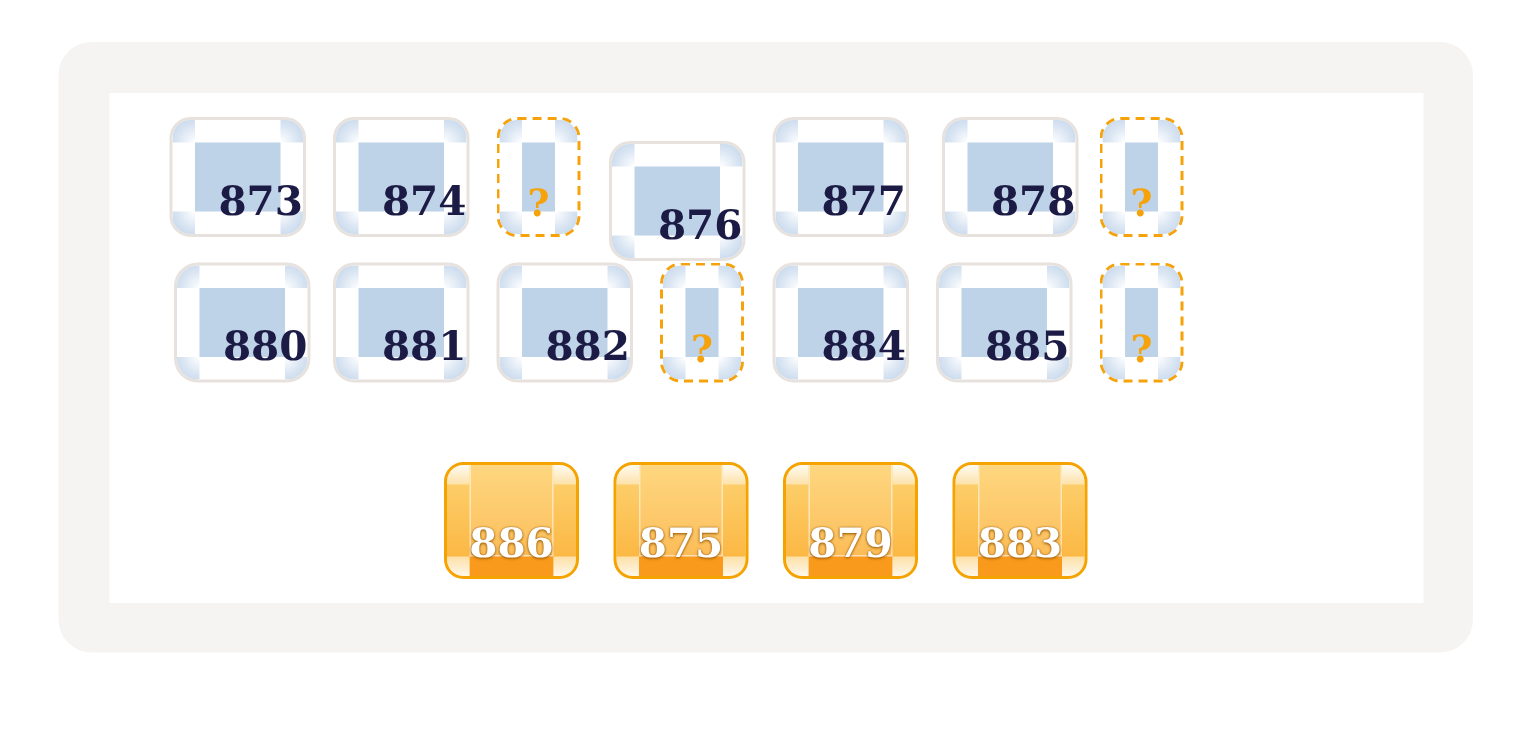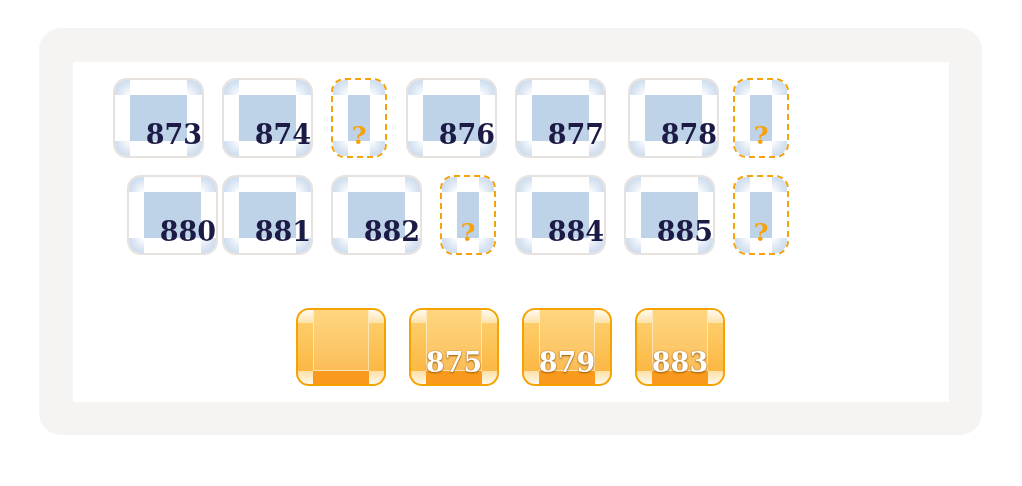--- a/index.html
+++ b/index.html
@@ -59,21 +59,21 @@
   <div class="num">874</div>
 </div>
 <div class="tile gap" style="left:331px;top:78px;">
   <div class="center"></div>
   <div class="c tl"></div>
     <div class="c tr"></div>
     <div class="c bl"></div>
     <div class="c br"></div>
   <div class="num">?</div>
 </div>
-<div class="tile seq" style="left:406px;top:78px;">
+<div class="tile seq" style="left:406px;top:94px;">
   <div class="center"></div>
   <div class="c tl"></div>
     <div class="c tr"></div>
     <div class="c bl"></div>
     <div class="c br"></div>
   <div class="num">876</div>
 </div>
 <div class="tile seq" style="left:515px;top:78px;">
   <div class="center"></div>
   <div class="c tl"></div>
@@ -92,21 +92,21 @@
 </div>
 <div class="tile gap" style="left:733px;top:78px;">
   <div class="center"></div>
   <div class="c tl"></div>
     <div class="c tr"></div>
     <div class="c bl"></div>
     <div class="c br"></div>
   <div class="num">?</div>
 </div>
 
-<div class="tile seq" style="left:127px;top:175px;">
+<div class="tile seq" style="left:116px;top:175px;border-radius:16px;">
   <div class="center"></div>
   <div class="c tl"></div>
     <div class="c tr"></div>
     <div class="c bl"></div>
     <div class="c br"></div>
   <div class="num">880</div>
 </div>
 <div class="tile seq" style="left:222px;top:175px;">
   <div class="center"></div>
   <div class="c tl"></div>
@@ -156,20 +156,21 @@
   <div class="num">?</div>
 </div>
 
 <div class="tile choice" style="left:296px;top:308px;">
   <div class="center"></div>
   <div class="bottom"></div>
   <div class="c tl"></div>
     <div class="c tr"></div>
     <div class="c bl"></div>
     <div class="c br"></div>
+  <div class="num">886</div>
 </div>
 <div class="tile choice" style="left:409px;top:308px;padding-left:16px;">
   <div class="center"></div>
   <div class="bottom"></div>
   <div class="c tl"></div>
     <div class="c tr"></div>
     <div class="c bl"></div>
     <div class="c br"></div>
   <div class="num">875</div>
 </div>

